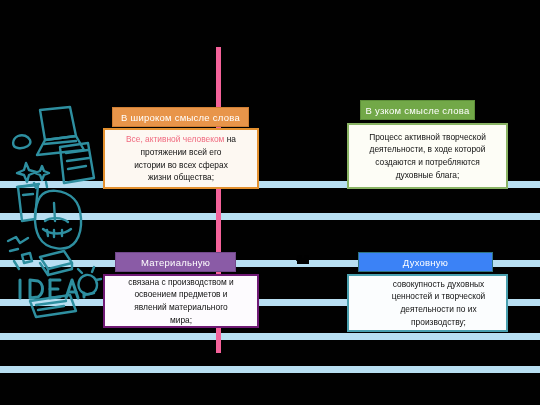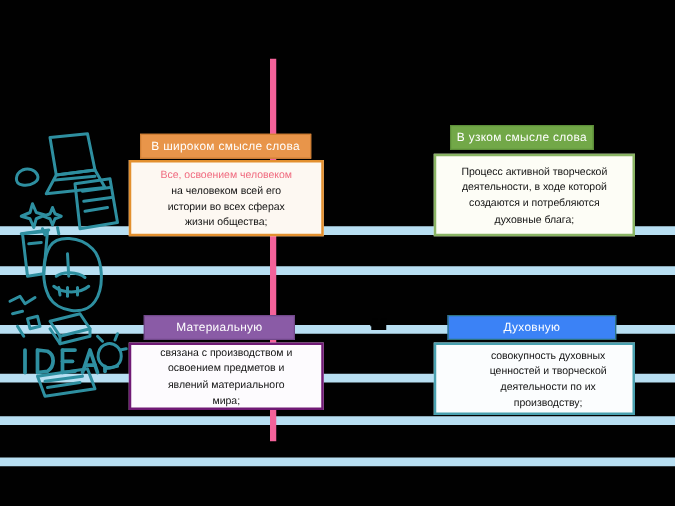--- a/index.html
+++ b/index.html
@@ -212,21 +212,21 @@
   </div>
 
   <div class="pink-line"></div>
 
   <div class="notch"></div>
 
   <div class="card" id="card-broad">
     <div class="chip">В широком смысле слова</div>
     <div class="body">
       <p>
-        <span class="hl">Все, освоением человеком</span><span> на человеком всей его истории во всех сферах жизни общества;</span>
+        <span class="hl">Все, активной человеком</span><span> на протяжении всей его истории во всех сферах жизни общества;</span>
       </p>
     </div>
   </div>
 
   <div class="card" id="card-narrow">
     <div class="chip">В узком смысле слова</div>
     <div class="body">
       <p>Процесс активной творческой деятельности, в ходе которой создаются и потребляются духовные блага;</p>
     </div>
   </div>

